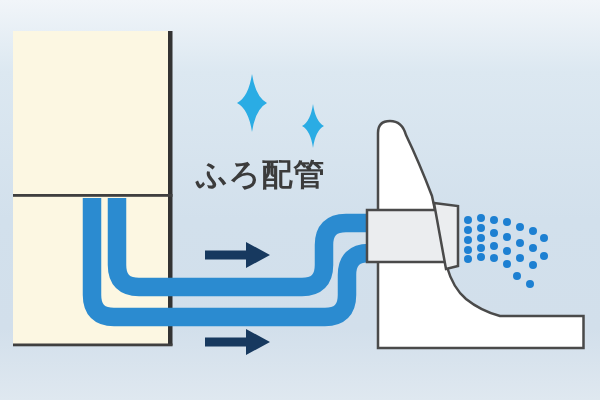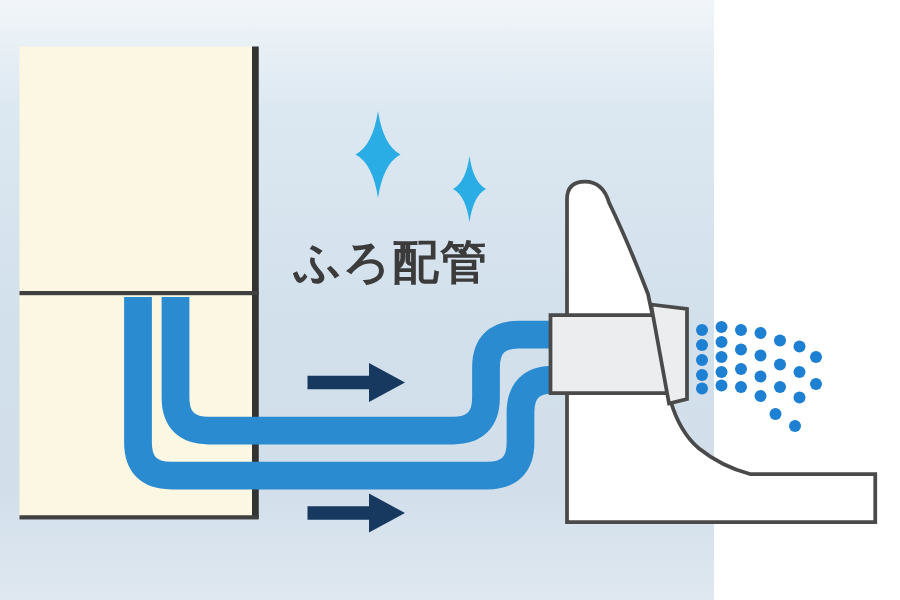--- a/index.html
+++ b/index.html
@@ -5,21 +5,21 @@
   html, body {
     margin: 0;
     padding: 0;
     width: 600px;
     height: 400px;
     overflow: hidden;
     font-family: "DejaVu Sans", "Liberation Sans", sans-serif;
   }
   .stage {
     position: relative;
-    width: 476px;
+    width: 600px;
     height: 400px;
     background: linear-gradient(180deg, #f1f5f9 0%, #dce8f1 18%, #d2e0ec 55%, #d2dfeb 82%, #dfe8f0 100%);
     text-align: right;
   }
   svg.diagram {
     position: absolute;
     left: 0;
     top: 0;
     display: block;
   }

